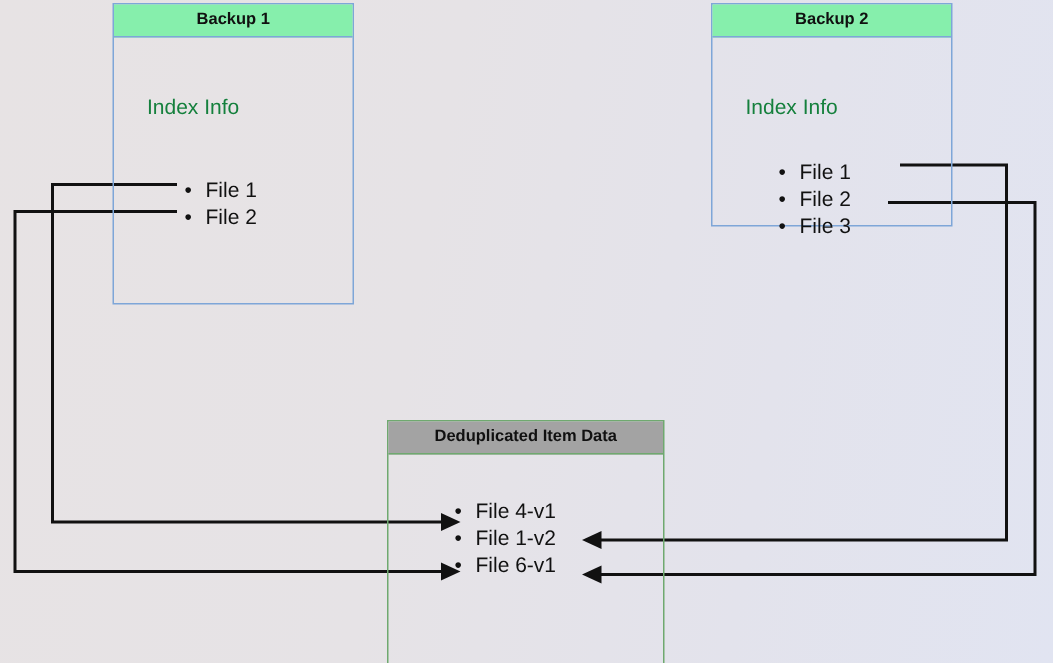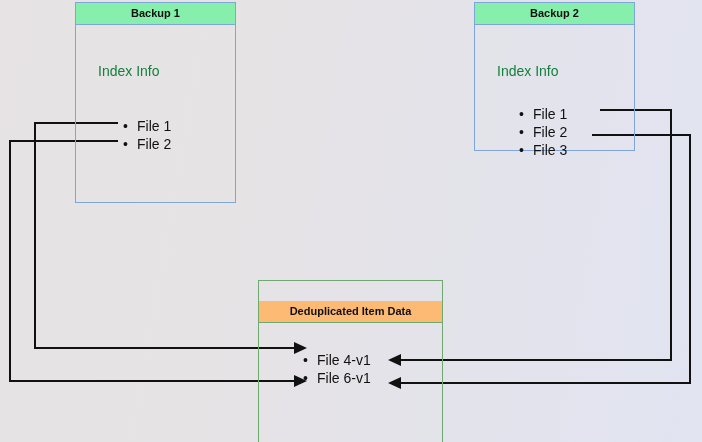--- a/index.html
+++ b/index.html
@@ -36,23 +36,22 @@
     height: 22px;
     line-height: 21px;
     text-align: center;
     font-size: 11px;
     font-weight: bold;
     color: #101010;
     background: #86efac;
     border-bottom: 1px solid #7ea6d8;
   }
   .node.green .node-header {
-    background: #fdba74;
+    background: #a3a3a3;
     border-bottom-color: #6fa96f;
-    margin-top: 20px;
   }
 
   .node-body { position: relative; }
 
   .body-title {
     position: absolute;
     font-size: 14px;
     color: #15803d;
     white-space: nowrap;
   }
@@ -151,18 +150,19 @@
         <li>File 3</li>
       </ul>
     </div>
   </div>
 
   <div class="node green" id="dedup">
     <div class="node-header">Deduplicated Item Data</div>
     <div class="node-body">
       <ul class="file-list">
         <li>File 4-v1</li>
+        <li>File 1-v2</li>
         <li>File 6-v1</li>
       </ul>
     </div>
   </div>
 
 </div>
 
 </body></html>

